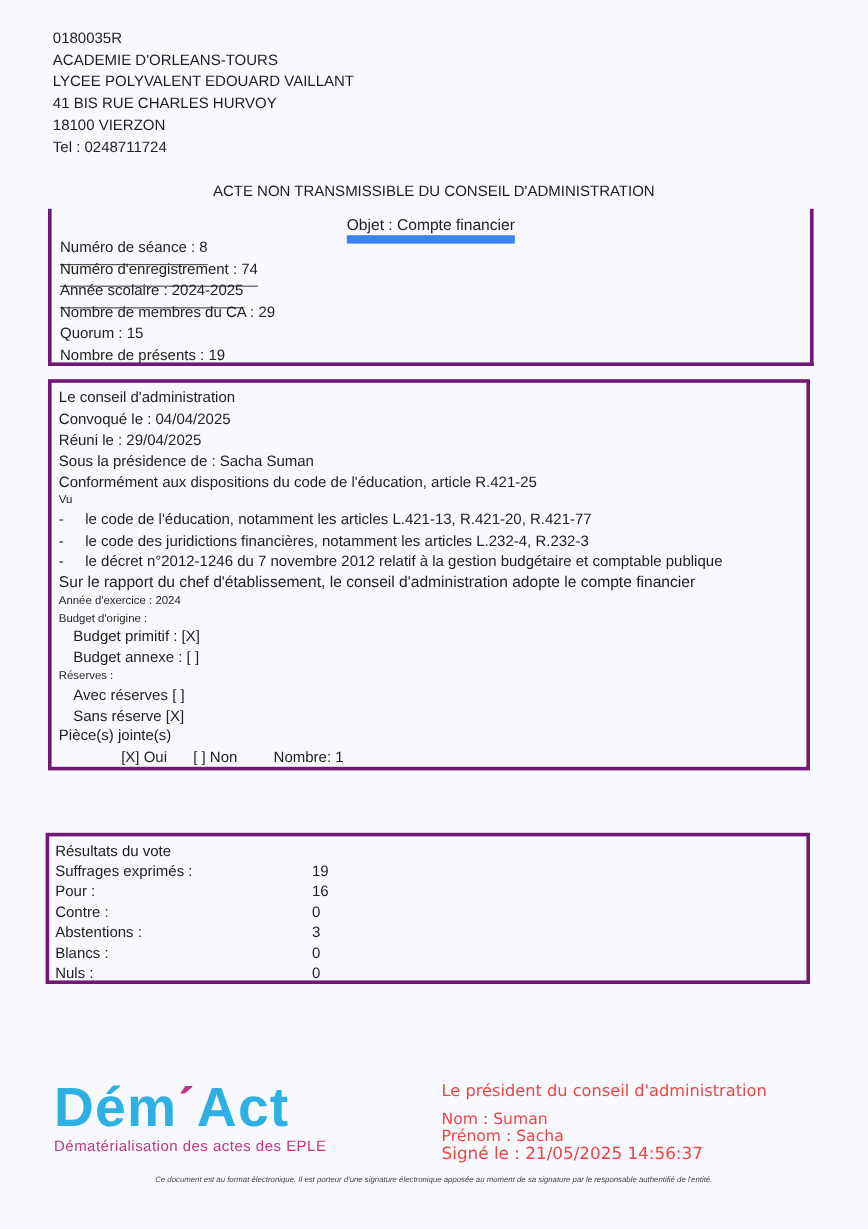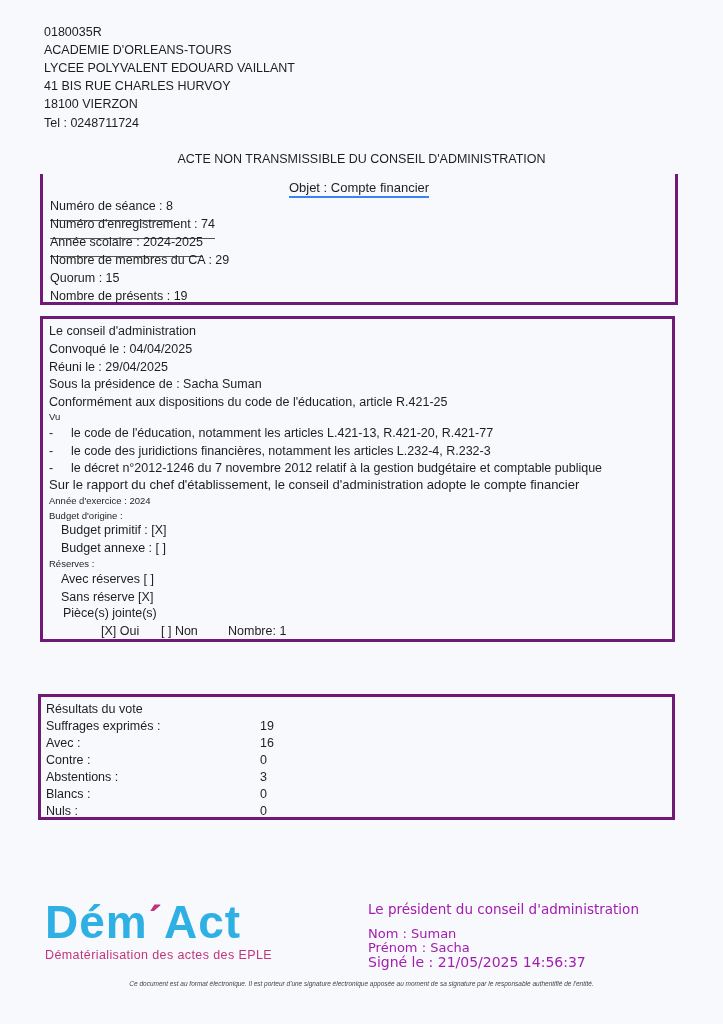--- a/index.html
+++ b/index.html
@@ -11,28 +11,28 @@
   .hdr-line { position: absolute; left: 44px; font-size: 12.5px; line-height: 18px; white-space: nowrap; }
   .title-main { position: absolute; left: 0; width: 723px; top: 152px; text-align: center; font-size: 12.5px; }
   .box { position: absolute; border: 3px solid #701a75; box-sizing: border-box; }
   .box1 { left: 40px; top: 174px; width: 638px; height: 131px; border-top: none; }
   .box2 { left: 40px; top: 316px; width: 635px; height: 326px; }
   .box3 { left: 38px; top: 652px; width: 637px; height: 126px; margin-top: 42px; }
   .line { position: absolute; font-size: 12.5px; white-space: nowrap; line-height: 16px; }
   .small { font-size: 9.5px; }
   .ul { border-bottom: 1px solid #555; padding-bottom: 7px; }
   .objet { position: absolute; left: 0; width: 100%; top: 6px; text-align: center; font-size: 13px; }
-  .objet span { border-bottom: 2px solid #3b82f6; padding-bottom: 1px; }
+  .objet span { border-bottom: 7px solid #3b82f6; padding-bottom: 1px; }
   .bullet { display: inline-block; width: 22px; }
   .vote-val { position: absolute; left: 214px; }
   .logo { position: absolute; left: 45px; top: 898px; }
   .logo-main { font-size: 46px; font-weight: bold; color: #2eb0e4; letter-spacing: 1px; line-height: 48px; }
   .logo-sub { font-size: 12.5px; color: #c0347f; letter-spacing: 0.4px; margin-top: 2px; }
   .accent { color: #c0347f; }
-  .sig { position: absolute; left: 368px; font-family: "DejaVu Sans", sans-serif; color: #a21caf; white-space: nowrap; }
+  .sig { position: absolute; left: 368px; font-family: "DejaVu Sans", sans-serif; color: #ef4444; white-space: nowrap; }
   .footer-note { position: absolute; left: 0; width: 723px; top: 980px; text-align: center; font-size: 6.5px; font-style: italic; color: #444; }
 </style>
 </head>
 <body>
 
 <div>
   <div class="hdr-line" style="top:23px">0180035R</div>
   <div class="hdr-line" style="top:41px">ACADEMIE D'ORLEANS-TOURS</div>
   <div class="hdr-line" style="top:59px">LYCEE POLYVALENT EDOUARD VAILLANT</div>
   <div class="hdr-line" style="top:77px">41 BIS RUE CHARLES HURVOY</div>
@@ -63,30 +63,30 @@
   <div class="line" style="left:6px;top:124px"><span class="bullet">-</span><span>le code des juridictions financières, notamment les articles L.232-4, R.232-3</span></div>
   <div class="line" style="left:6px;top:141px"><span class="bullet">-</span><span>le décret n°2012-1246 du 7 novembre 2012 relatif à la gestion budgétaire et comptable publique</span></div>
   <div class="line" style="left:6px;top:158px;font-size:13px">Sur le rapport du chef d'établissement, le conseil d'administration adopte le compte financier</div>
   <div class="line small" style="left:6px;top:174px">Année d'exercice : 2024</div>
   <div class="line small" style="left:6px;top:189px">Budget d'origine :</div>
   <div class="line" style="left:18px;top:203px">Budget primitif : [X]</div>
   <div class="line" style="left:18px;top:221px">Budget annexe : [  ]</div>
   <div class="line small" style="left:6px;top:237px">Réserves :</div>
   <div class="line" style="left:18px;top:252px">Avec réserves  [  ]</div>
   <div class="line" style="left:18px;top:270px">Sans réserve [X]</div>
-  <div class="line" style="left:20px;top:286px">Pièce(s) jointe(s)</div>
+  <div class="line" style="left:6px;top:286px">Pièce(s) jointe(s)</div>
   <div class="line" style="left:58px;top:304px">[X] Oui</div>
   <div class="line" style="left:118px;top:304px">[  ] Non</div>
   <div class="line" style="left:185px;top:304px">Nombre: 1</div>
 </div>
 
 <div class="box box3">
   <div class="line" style="left:5px;top:4px">Résultats du vote</div>
   <div class="line" style="left:5px;top:21px;width:300px"><span>Suffrages exprimés :</span><span class="vote-val">19</span></div>
-  <div class="line" style="left:5px;top:38px;width:300px"><span>Avec :</span><span class="vote-val">16</span></div>
+  <div class="line" style="left:5px;top:38px;width:300px"><span>Pour :</span><span class="vote-val">16</span></div>
   <div class="line" style="left:5px;top:55px;width:300px"><span>Contre :</span><span class="vote-val">0</span></div>
   <div class="line" style="left:5px;top:72px;width:300px"><span>Abstentions :</span><span class="vote-val">3</span></div>
   <div class="line" style="left:5px;top:89px;width:300px"><span>Blancs :</span><span class="vote-val">0</span></div>
   <div class="line" style="left:5px;top:106px;width:300px"><span>Nuls :</span><span class="vote-val">0</span></div>
 </div>
 
 <div class="logo">
   <div class="logo-main"><span>D</span><span>ém</span><span class="accent">ˊ</span><span>Act</span></div>
   <div class="logo-sub">Dématérialisation des actes des EPLE</div>
 </div>

